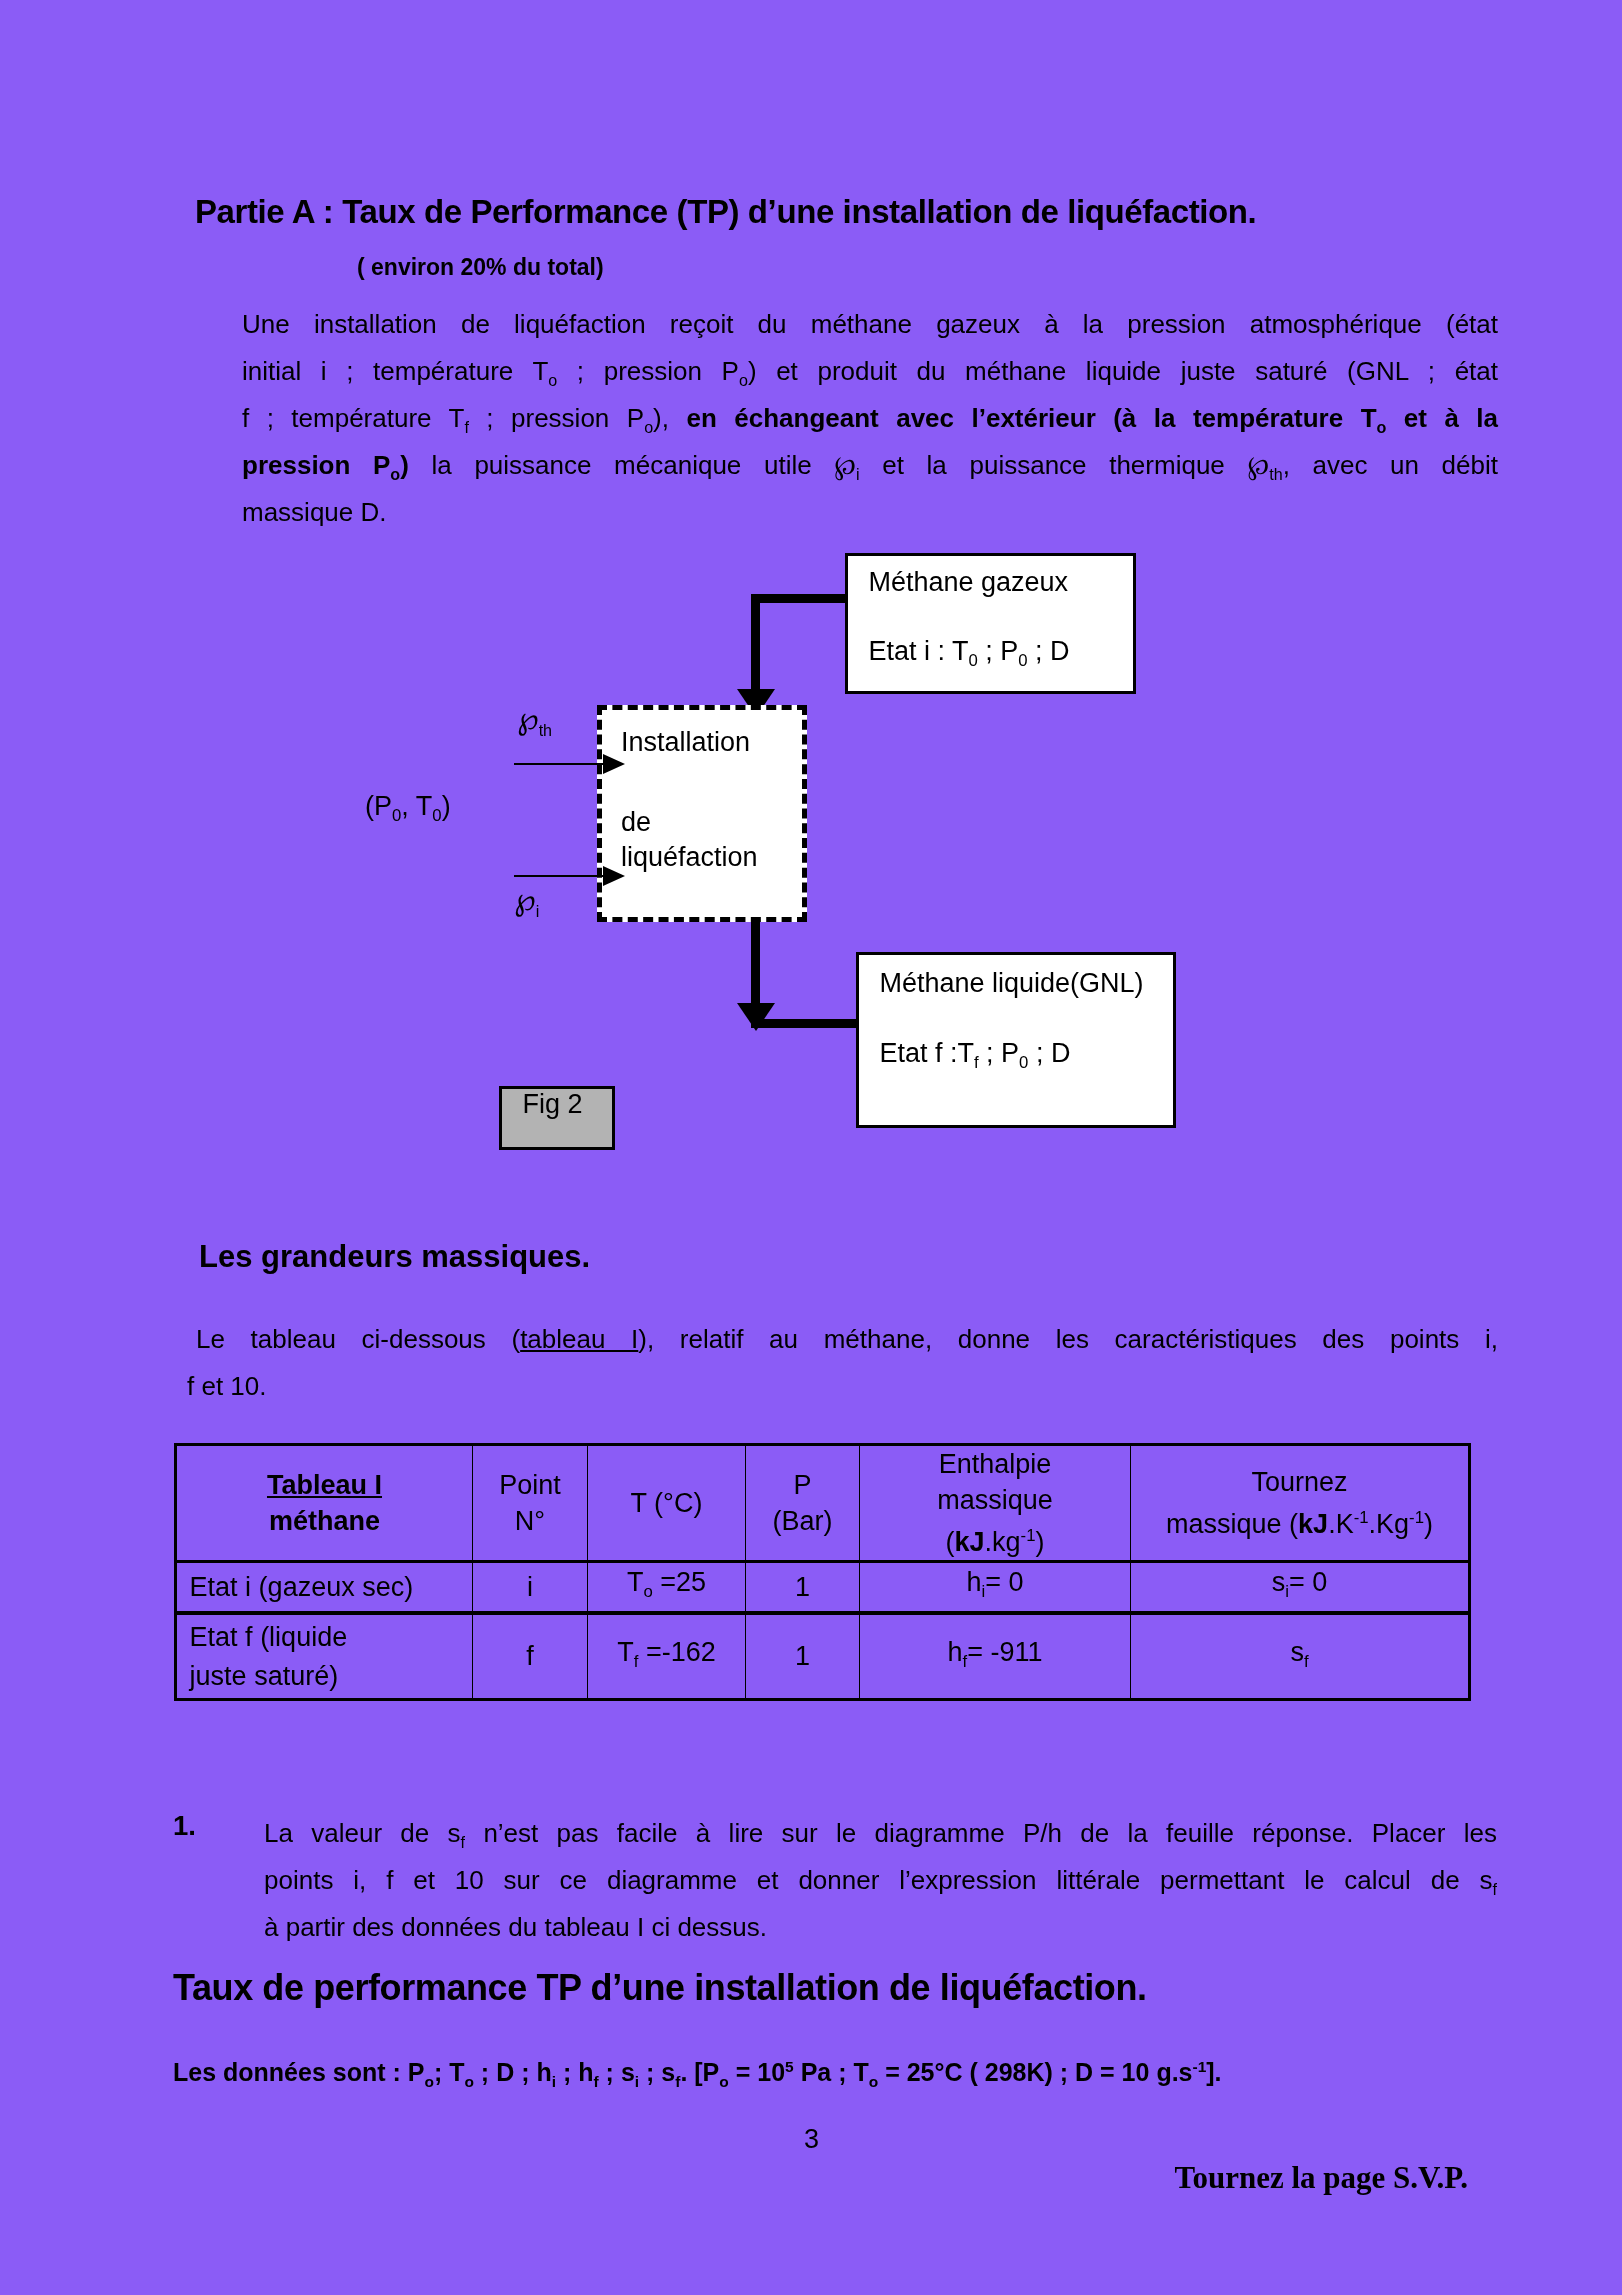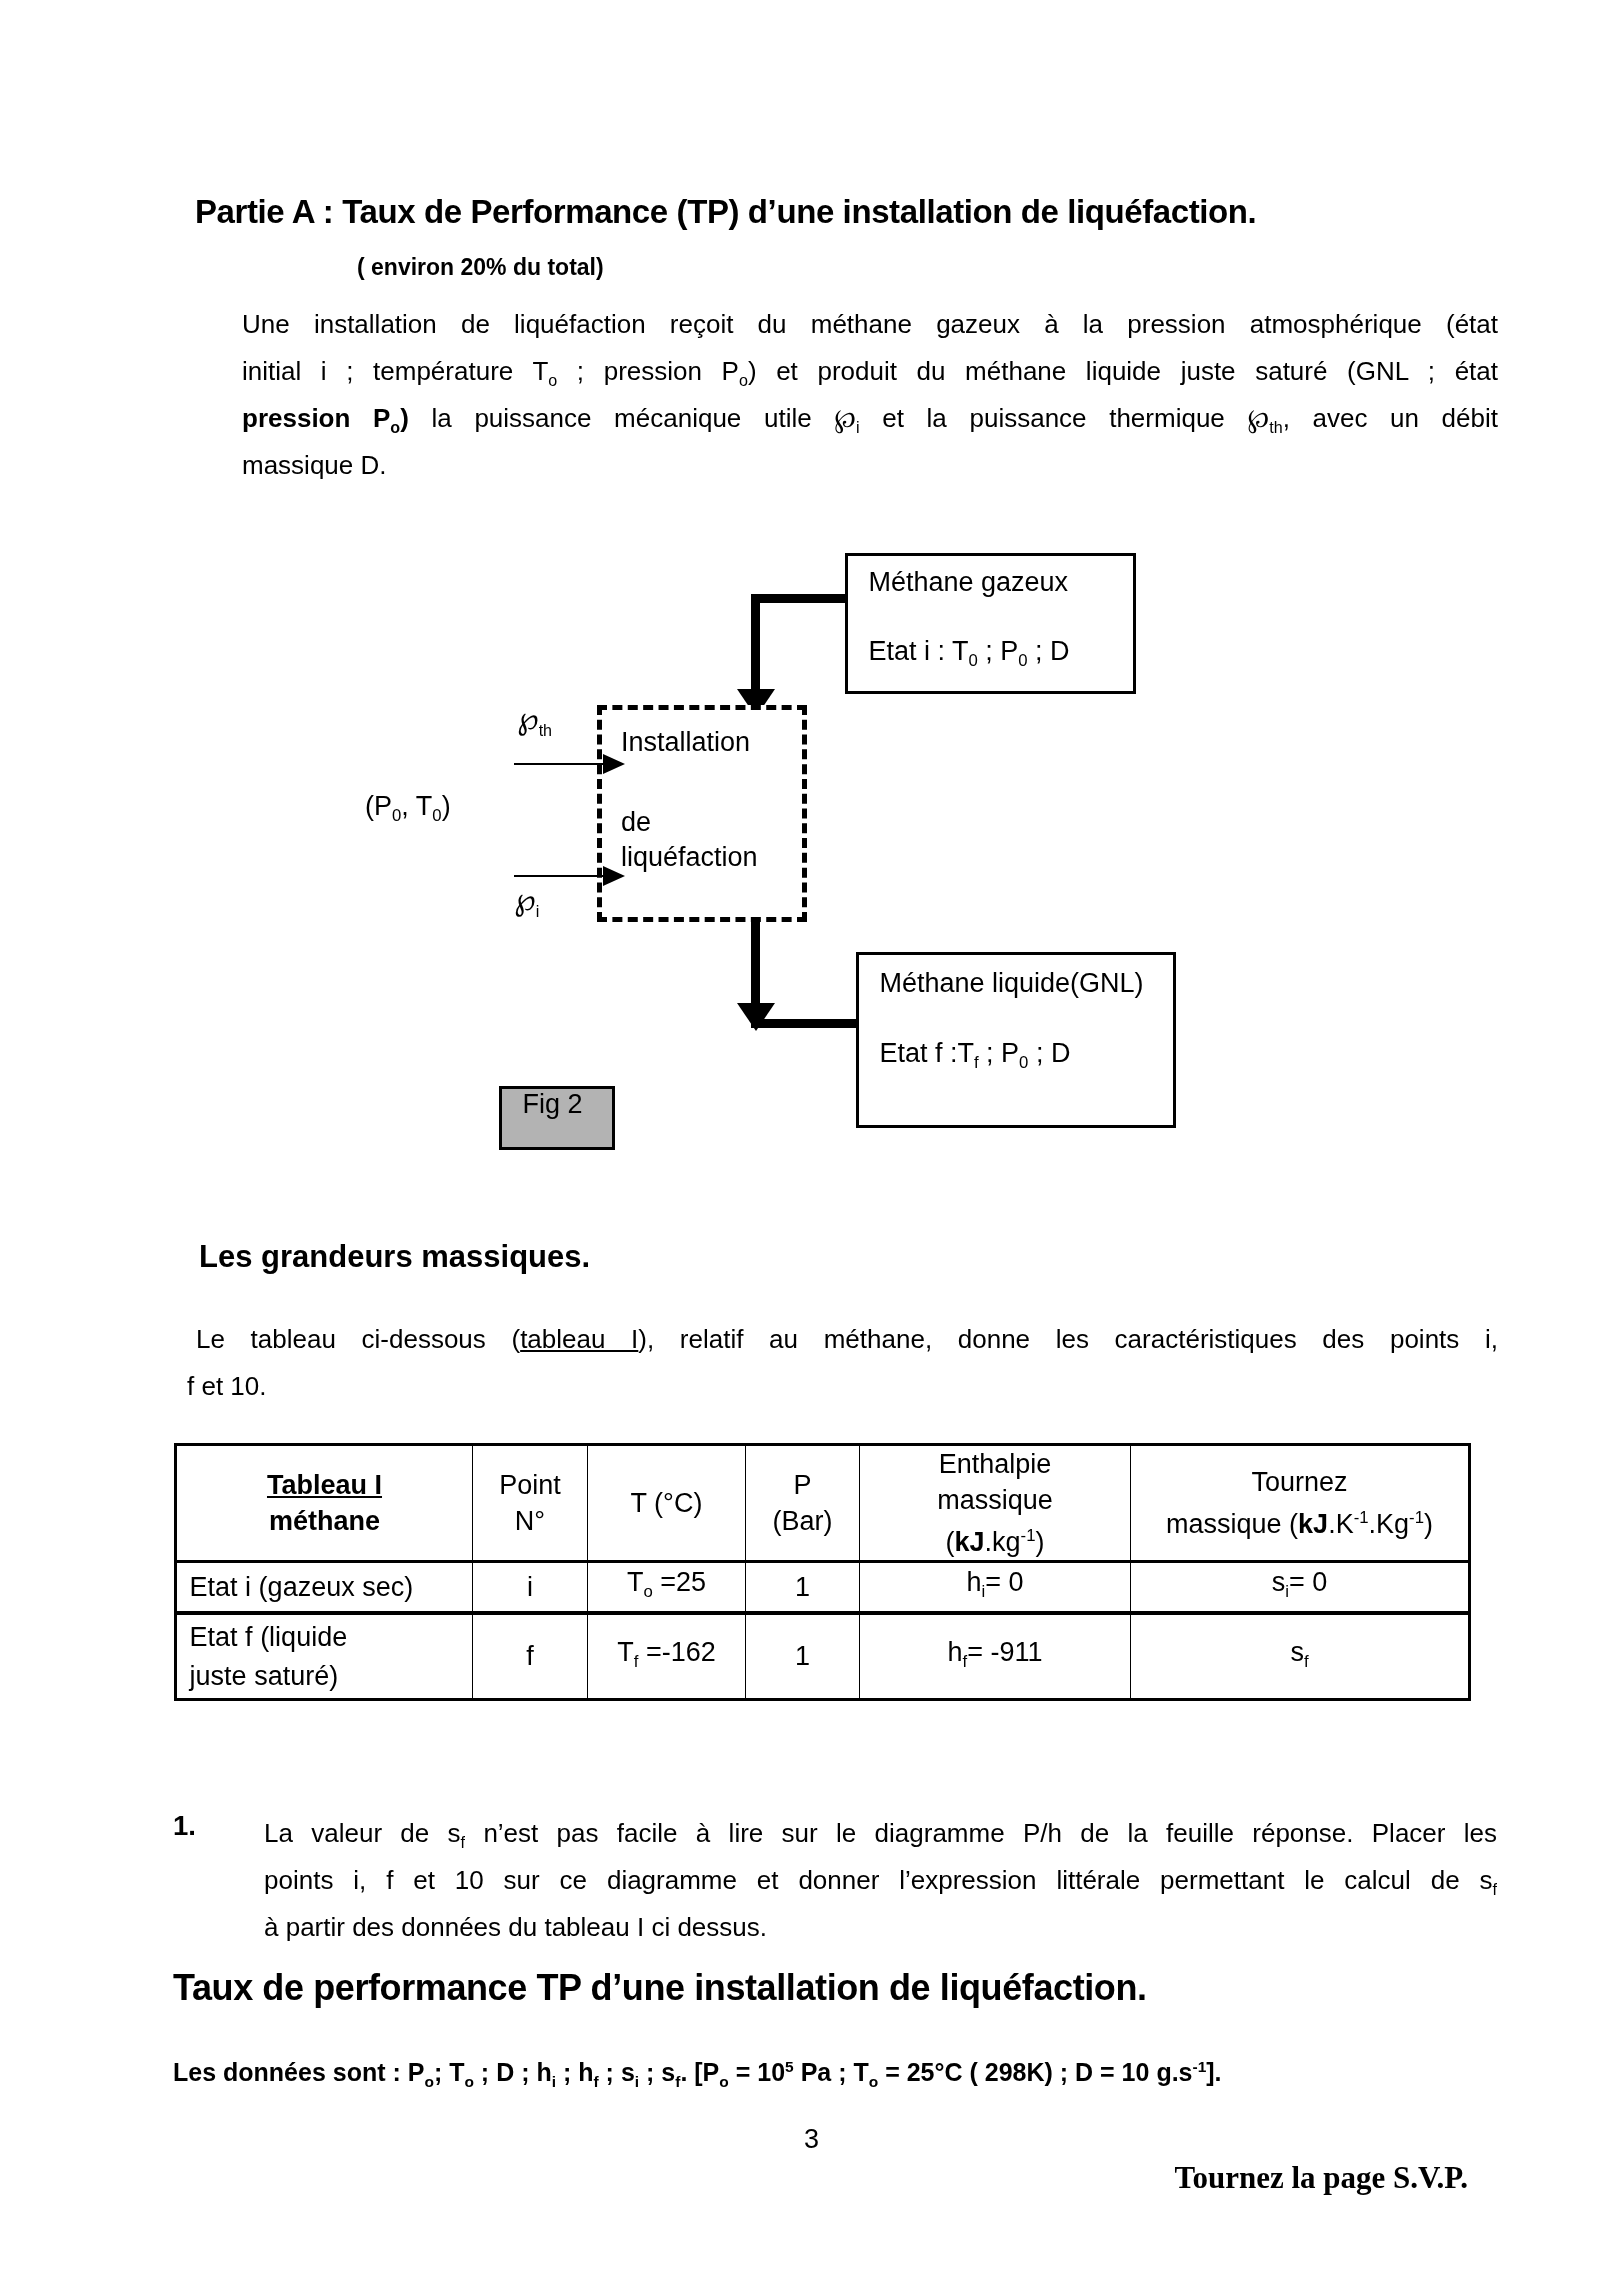--- a/index.html
+++ b/index.html
@@ -1,16 +1,16 @@
 <!DOCTYPE html>
 <html style="font-size:12.6px"><head>
 <meta charset="utf-8">
 <style>
   html,body{margin:0;padding:0;background:#e8e8e8;}
-  .page{position:relative;width:1623px;height:2295px;background:#ffffff;
+  .page{position:relative;width:1623px;height:2295px;background:#8b5cf6;
         font-family:"Liberation Sans",sans-serif;color:#000;overflow:hidden;}
   .abs{position:absolute;}
   .title{left:195px;top:193px;font-size:33px;font-weight:bold;letter-spacing:-0.4px;white-space:nowrap;}
   .subtitle{left:357px;top:254px;font-size:23px;font-weight:bold;white-space:nowrap;}
   .para{left:195px;top:301px;width:1303px;font-size:26px;}
   .pline{height:47px;line-height:47px;white-space:nowrap;margin-left:47px;}
   .j{text-align:justify;text-align-last:justify;white-space:normal;}
   sub{font-size:0.62em;}
   sup{font-size:0.62em;}
   
@@ -57,20 +57,21 @@
 <body>
 
 <div class="page">
 
   <div class="abs title">Partie A : Taux de Performance (TP) d’une installation de liquéfaction.</div>
   <div class="abs subtitle">( environ  20% du total)</div>
 
   <div class="abs para">
     <div class="pline j">Une installation de liquéfaction reçoit du méthane gazeux à la pression atmosphérique (état</div>
     <div class="pline j">initial i ; température T<sub>o</sub> ; pression P<sub>o</sub>) et  produit du méthane liquide juste saturé (GNL ; état</div>
+    <div class="pline j">f ; température T<sub>f</sub> ; pression P<sub>o</sub>), <b>en échangeant avec l’extérieur (à la température T<sub>o</sub> et à la</b></div>
     <div class="pline j"><b>pression P<sub>o</sub>)</b> la puissance mécanique utile ℘<sub>i</sub> et la puissance thermique ℘<sub>th</sub>, avec un débit</div>
     <div class="pline">massique D.</div>
   </div>
 
   <div>
 
     <div class="fbox gas-box">
       <div class="bl" style="left:20.4px;top:11px;">Méthane gazeux</div>
       <div class="bl" style="left:20.4px;top:80px;">Etat i : T<sub>0</sub> ; P<sub>0</sub> ; D</div>
     </div>

